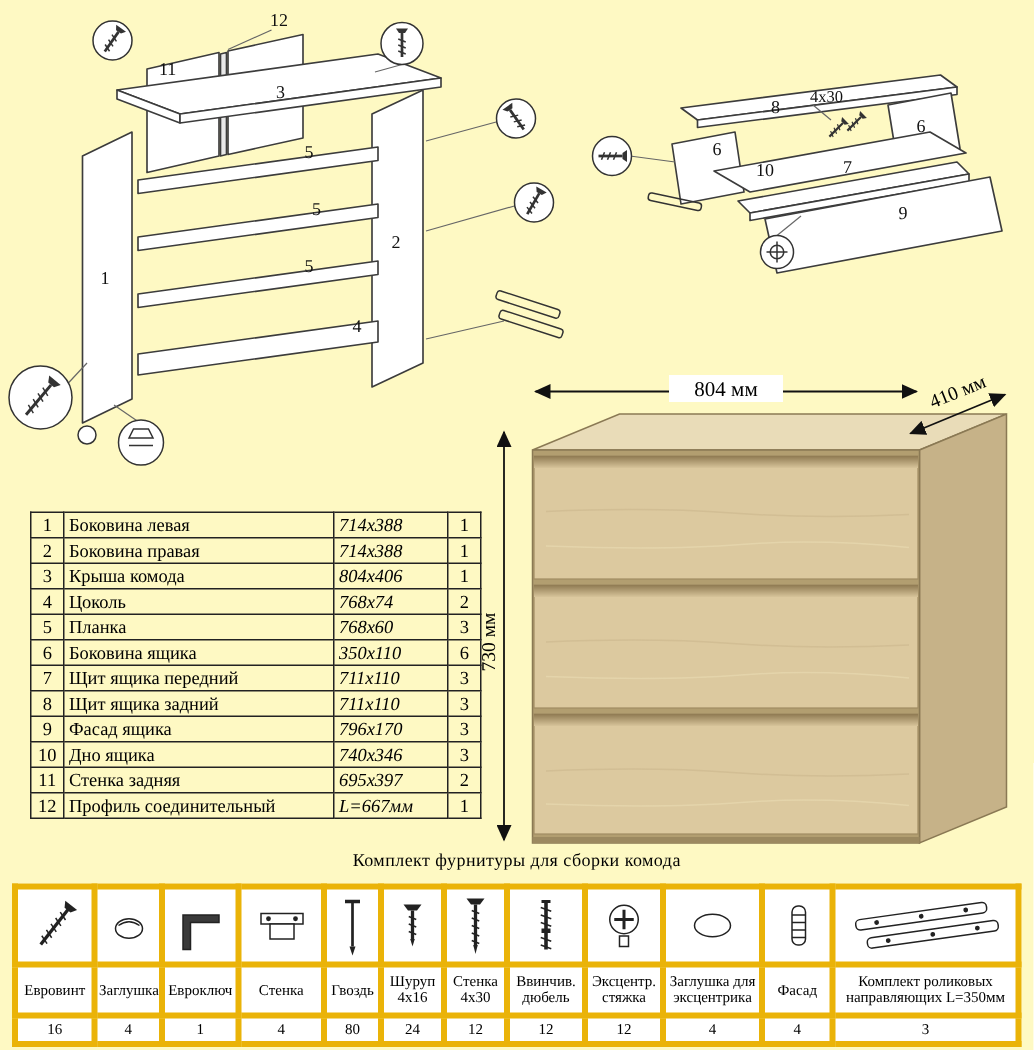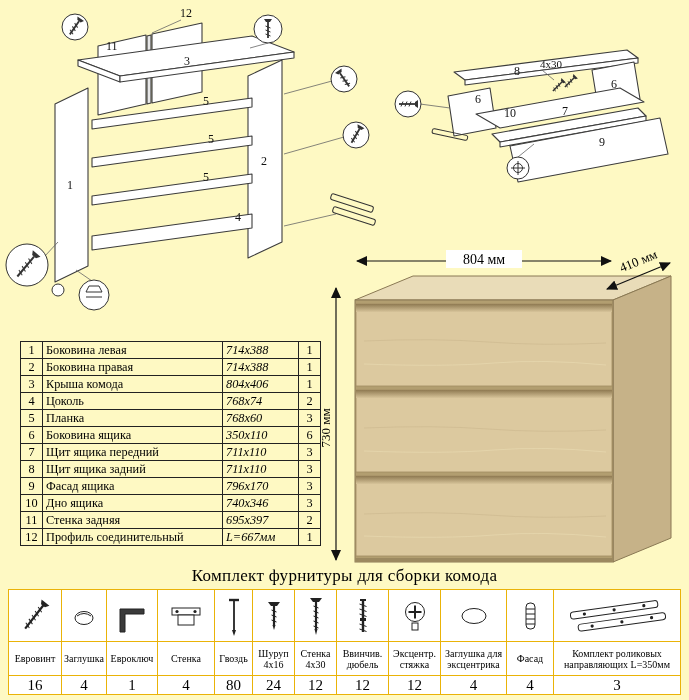--- a/index.html
+++ b/index.html
@@ -10,26 +10,26 @@
   .diag { position:absolute; }
   #diagLeft { left:0; top:2px; }
   #diagRight { left:392px; top:42px; }
   .parts-table { position:absolute; left:20px; top:341px; border-collapse:collapse; font-size:12.3px; }
   .parts-table td { border:1px solid #222; padding:0 3px; height:17px; line-height:15px; white-space:nowrap; }
   .parts-table td.num { width:22px; text-align:center; }
   .parts-table td.nm { width:180px; }
   .parts-table td.sz { width:76px;font-style:italic; }
   .parts-table td.q { width:22px; text-align:center; }
   .product { position:absolute; left:318px; top:246px; }
-  .hw-title { position:absolute; left:0; top:566px; width:689px; text-align:center; font-size:17px; letter-spacing:0.3px; z-index:5; }
+  .hw-title { position:absolute; left:0; top:566px; width:689px; text-align:center; font-size:12px; letter-spacing:0.3px; z-index:5; }
   .hw-table { position:absolute; left:8px; top:589px; width:673px; border-collapse:collapse; table-layout:fixed; background:#fff; }
-  .hw-table td { border:1px solid #eab308; text-align:center; vertical-align:middle; overflow:hidden; }
+  .hw-table td { border:4px solid #eab308; text-align:center; vertical-align:middle; overflow:hidden; }
   .hw-table .icon-row td { height:52px; }
   .hw-table .name-row td { height:34px; font-size:10px; line-height:11px; padding:1px; }
-  .hw-table .qty-row td { height:19px; font-size:15px; }
+  .hw-table .qty-row td { height:19px; font-size:10px; }
   .hw-table svg { margin:0 auto; }
   text { font-family:"Liberation Serif", serif; }
 </style>
 </head>
 <body>
 
 <div class="sheet">
 
   <svg id="diagLeft" class="diag" width="385" height="325" viewBox="0 0 385 325">
     <defs>

